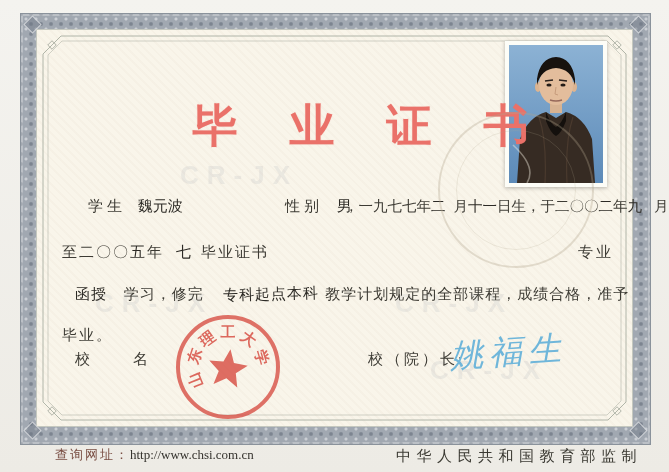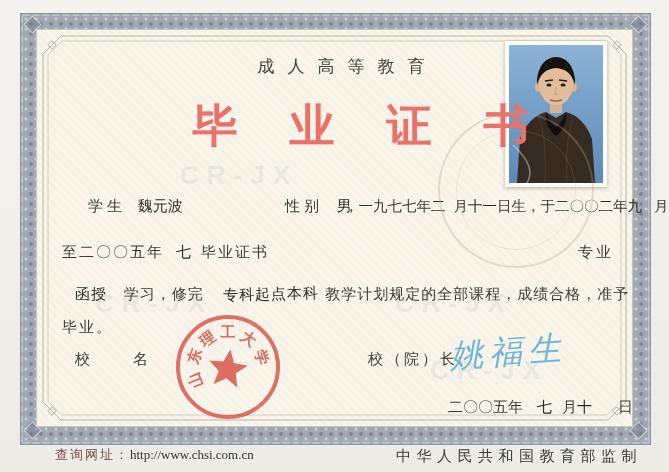--- a/index.html
+++ b/index.html
@@ -72,21 +72,20 @@
     <rect x="577" y="12" width="6" height="6" transform="rotate(45 580 15)" fill="none" stroke="#a5aa9e" stroke-width="0.8"></rect>
     <rect x="12" y="378" width="6" height="6" transform="rotate(45 15 381)" fill="none" stroke="#a5aa9e" stroke-width="0.8"></rect>
     <rect x="577" y="378" width="6" height="6" transform="rotate(45 580 381)" fill="none" stroke="#a5aa9e" stroke-width="0.8"></rect>
   </svg>
 
   <div class="wm" style="left:95px;top:288px;">CR-JX</div>
   <div class="wm" style="left:395px;top:288px;">CR-JX</div>
   <div class="wm" style="left:180px;top:160px;">CR-JX</div>
   <div class="wm" style="left:430px;top:355px;">CR-JX</div>
 
-  <div class="program">成人高等教育</div>
   <div class="title">毕业证书</div>
 
   <div class="photo">
     <svg width="94" height="138" viewBox="0 0 94 138">
       <defs>
         <linearGradient id="pbg" x1="0" y1="0" x2="0" y2="1">
           <stop offset="0" stop-color="#8cb2d4"></stop>
             <stop offset="1" stop-color="#5c8ab8"></stop>
         </linearGradient>
       </defs>
@@ -129,37 +128,34 @@
   </div>
   <div class="line" style="left:578px;top:243px;letter-spacing:3px;">专业</div>
 
   <div class="line" style="left:75px;top:285px;letter-spacing:1px;">
     <span class="fill">函授</span>
     <span style="margin-left:12px;">学习，修完</span>
     <span class="fill lvl" style="margin-left:14px;">专科起点本科</span>
     <span style="margin-left:2px;">教学计划规定的全部课程，成绩合格，准予</span>
   </div>
 
-  <div class="line" style="left:62px;top:318px;letter-spacing:2px;font-family:Liberation Mono, monospace;">毕业。</div>
+  <div class="line" style="left:62px;top:326px;letter-spacing:2px;font-family:Liberation Mono, monospace;">毕业。</div>
 
   <div class="line" style="left:75px;top:350px;">校</div>
   <div class="line" style="left:133px;top:350px;">名</div>
   <div class="line" style="left:368px;top:350px;letter-spacing:3px;">校（院）长:</div>
   <div class="sig">姚福生</div>
 
   <div class="line" style="left:48px;top:381px;">
     <span style="letter-spacing:2px;"></span><span></span>
   </div>
   <div class="line" style="left:48px;top:404px;">
     <span style="letter-spacing:2px;"></span><span></span>
   </div>
 
-  <div class="line" style="left:448px;top:398px;">
-    <span>二〇〇五年</span><span class="fill" style="margin:0 10px 0 14px;">七</span><span>月</span><span class="fill">十</span><span style="margin-left:26px;">日</span>
-  </div>
 
   <svg class="seal" width="120" height="122" viewBox="0 0 120 122">
     <circle cx="60" cy="62" r="50" fill="none" stroke="#d6493e" stroke-width="4" opacity="0.85"></circle>
     <polygon points="60,44 65.3,57.1 79.4,58.1 68.6,67.2 72,80.9 60,73.4 48,80.9 51.4,67.2 40.6,58.1 54.7,57.1" fill="#d6493e" opacity="0.88" transform="rotate(8 60 62)"></polygon>
     <g fill="#d6493e" font-size="15" font-weight="bold" text-anchor="middle" opacity="0.9" font-family="Liberation Serif, serif">
       <text transform="translate(60,62) rotate(-112) translate(0,-34)" dy="4">山</text>
       <text transform="translate(60,62) rotate(-72) translate(0,-34)" dy="4">东</text>
       <text transform="translate(60,62) rotate(-36) translate(0,-34)" dy="4">理</text>
       <text transform="translate(60,62) rotate(0) translate(0,-34)" dy="4">工</text>
       <text transform="translate(60,62) rotate(36) translate(0,-34)" dy="4">大</text>

